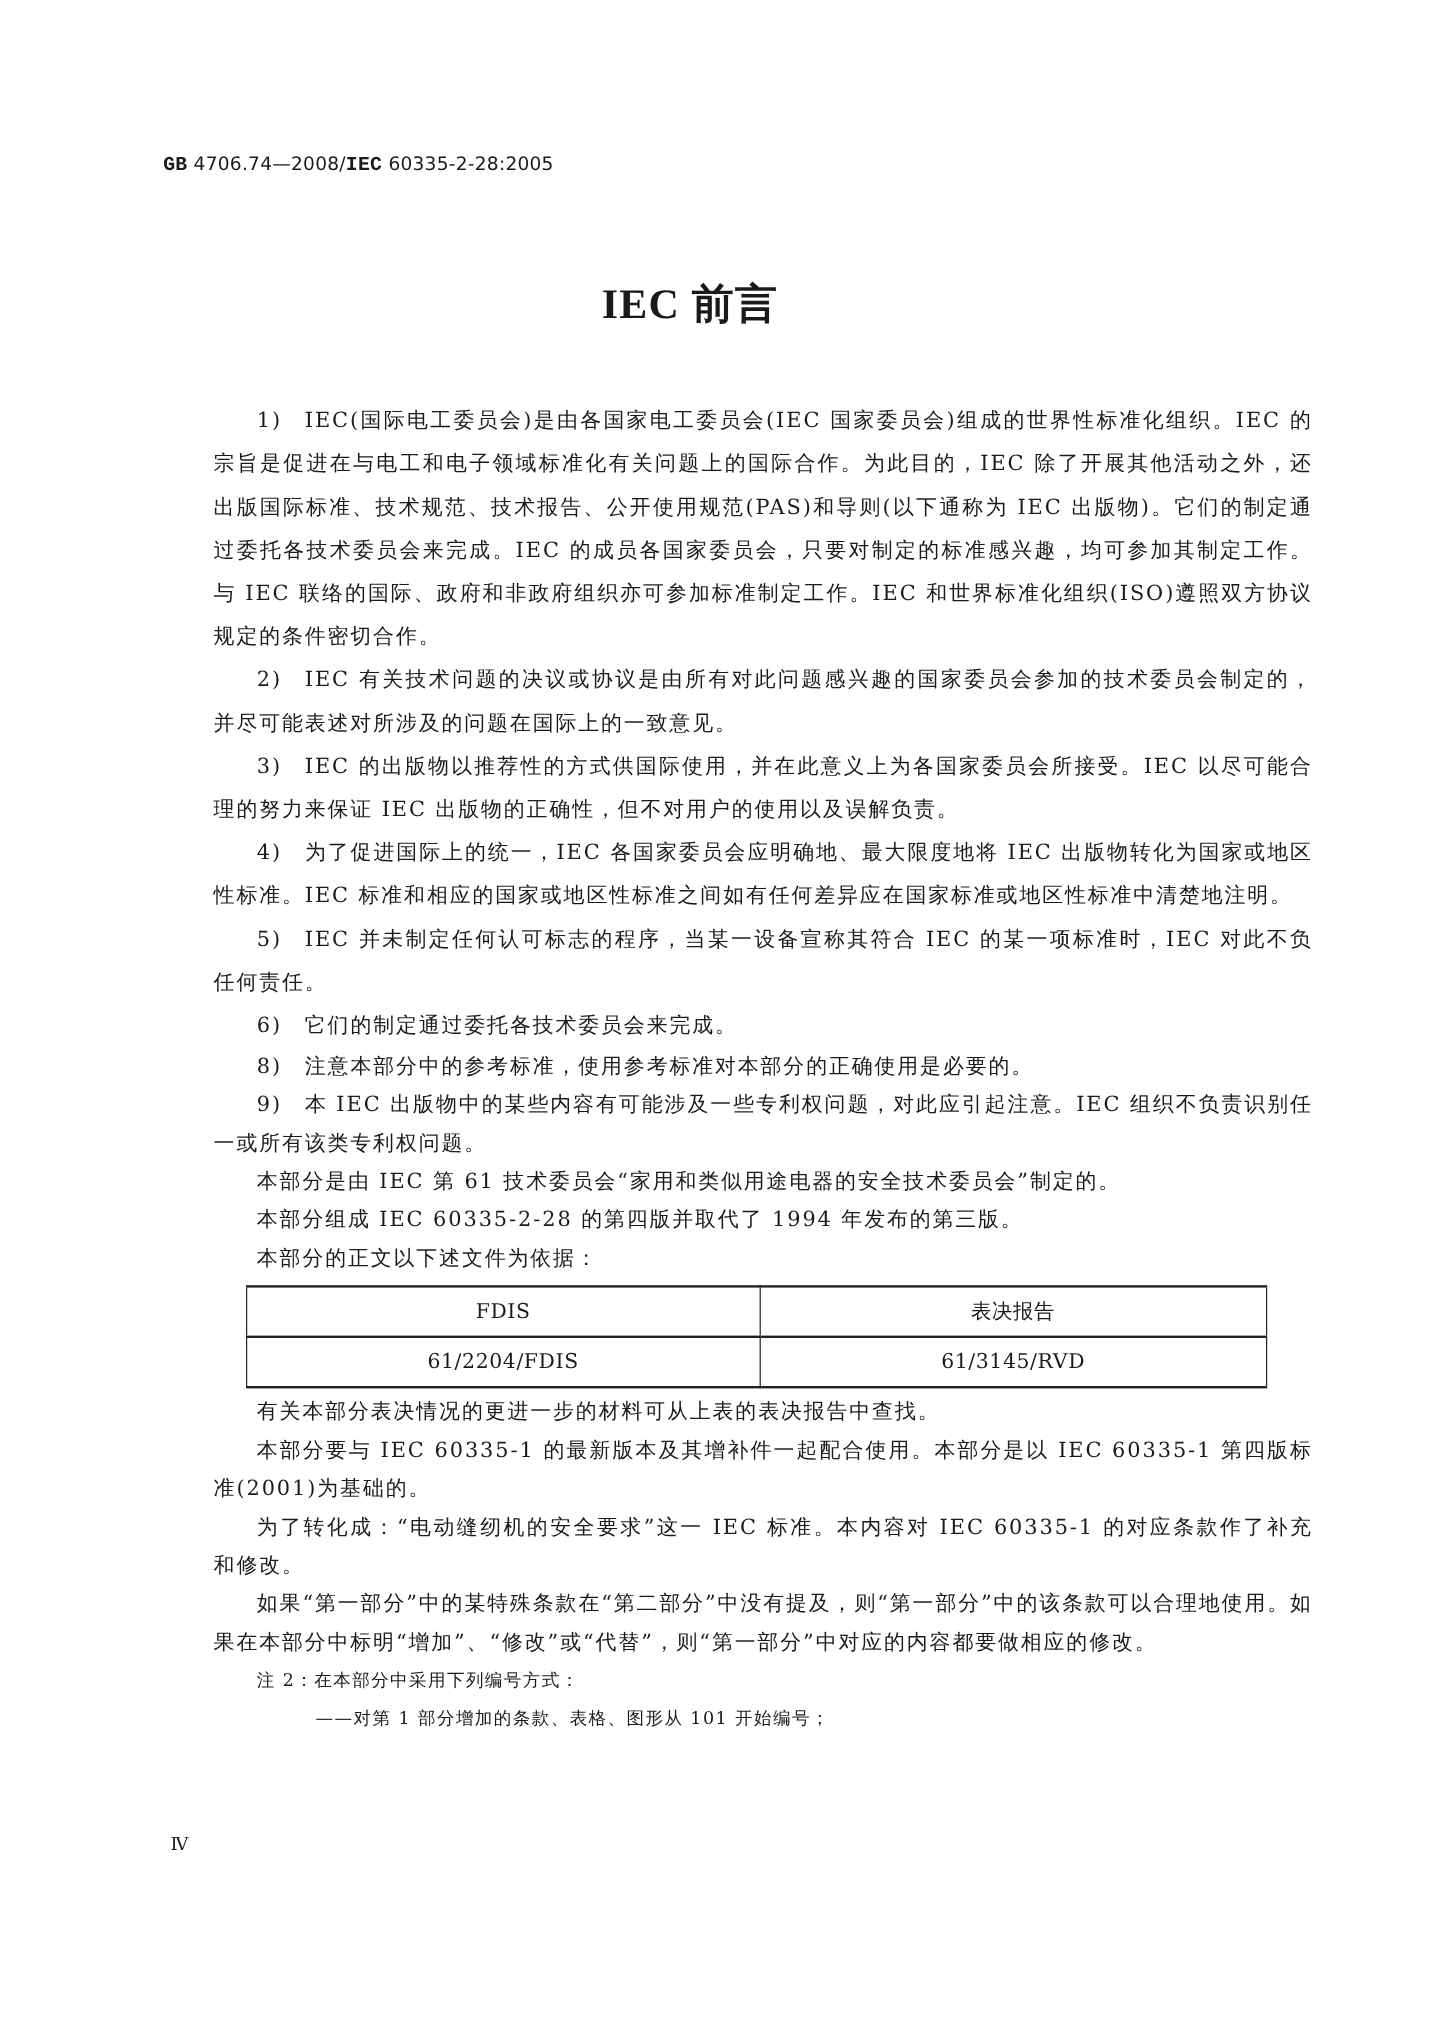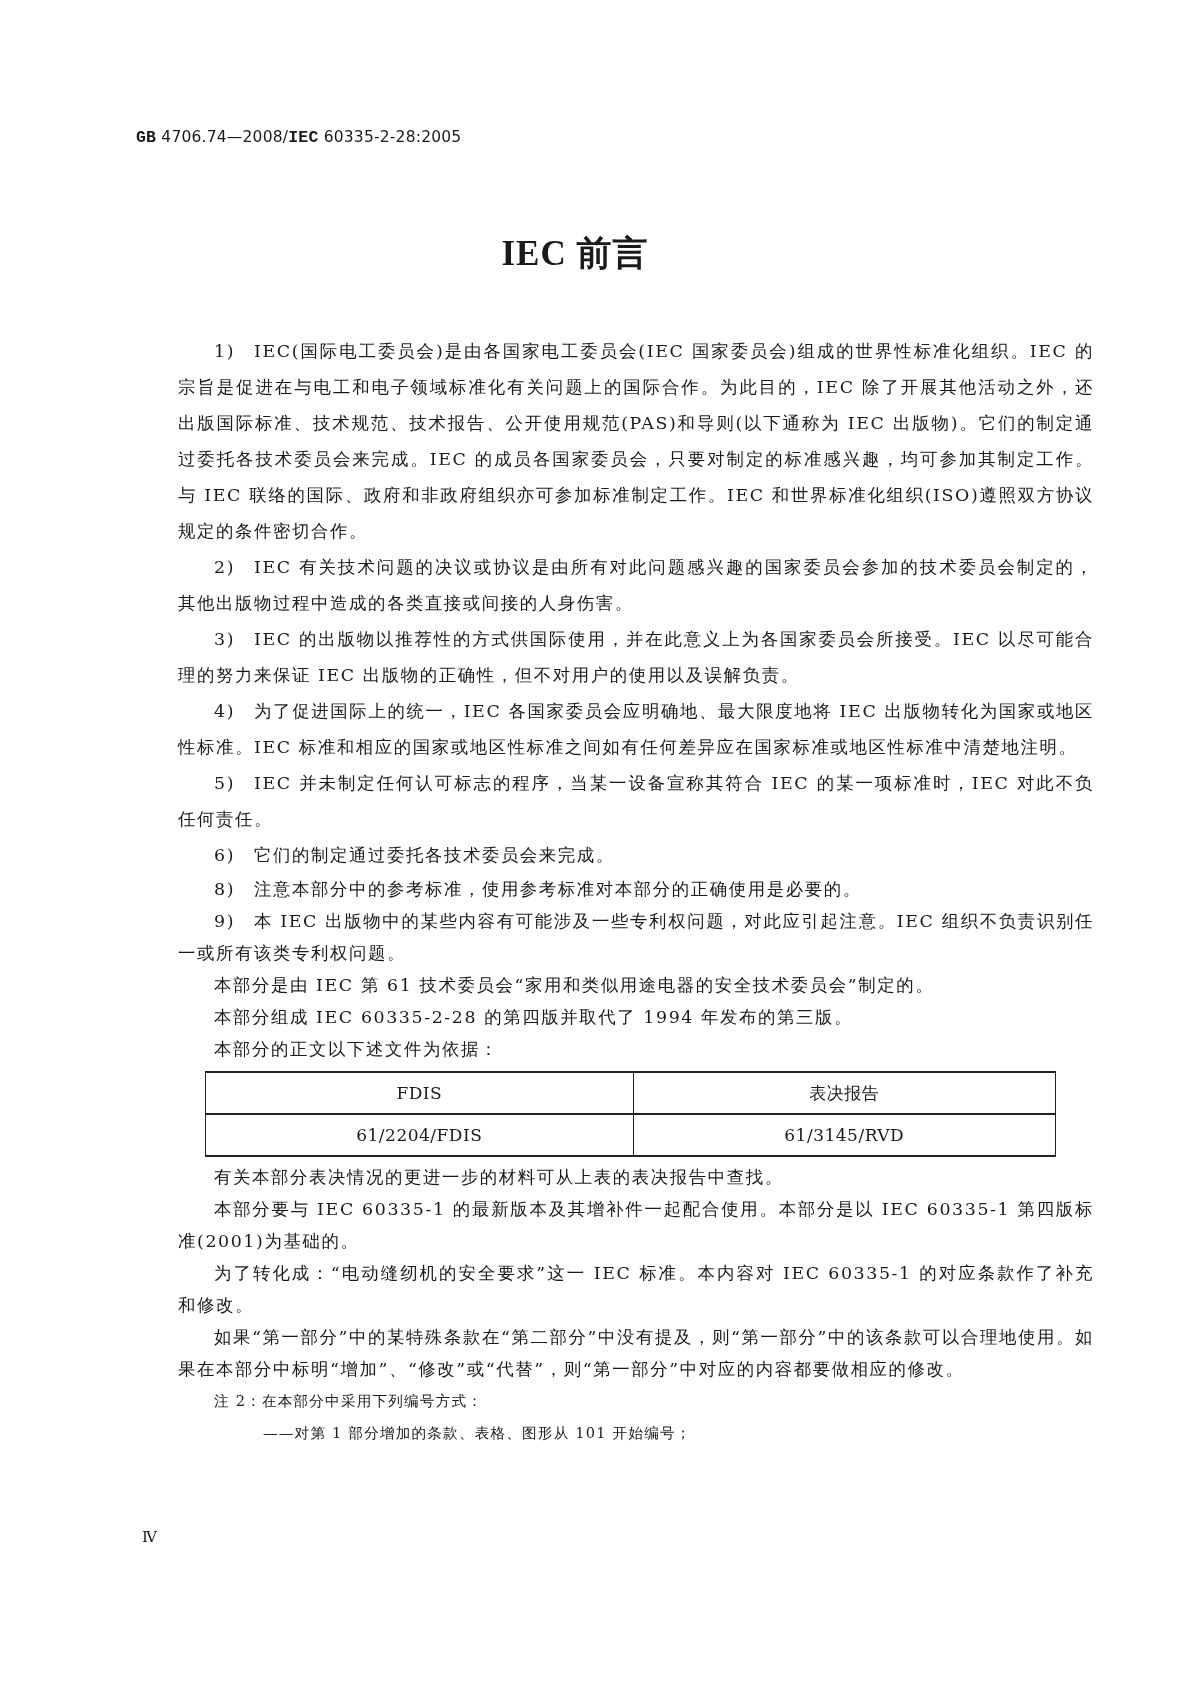--- a/index.html
+++ b/index.html
@@ -111,21 +111,21 @@
 
   <div class="running-header">
     <b>GB</b><span> 4706.74—2008/</span><b>IEC</b><span> 60335-2-28:2005</span>
   </div>
 
   <div class="title">IEC 前言</div>
 
   <div class="body">
 
     <p class="p"><span class="num">1)</span><span>IEC(国际电工委员会)是由各国家电工委员会(IEC 国家委员会)组成的世界性标准化组织。IEC 的宗旨是促进在与电工和电子领域标准化有关问题上的国际合作。为此目的，IEC 除了开展其他活动之外，还出版国际标准、技术规范、技术报告、公开使用规范(PAS)和导则(以下通称为 IEC 出版物)。它们的制定通过委托各技术委员会来完成。IEC 的成员各国家委员会，只要对制定的标准感兴趣，均可参加其制定工作。与 IEC 联络的国际、政府和非政府组织亦可参加标准制定工作。IEC 和世界标准化组织(ISO)遵照双方协议规定的条件密切合作。</span></p>
-    <p class="p"><span class="num">2)</span><span>IEC 有关技术问题的决议或协议是由所有对此问题感兴趣的国家委员会参加的技术委员会制定的，其他出版物过程中造成的各类直接或间接的人身伤害。</span></p>
+    <p class="p"><span class="num">2)</span><span>IEC 有关技术问题的决议或协议是由所有对此问题感兴趣的国家委员会参加的技术委员会制定的，并尽可能表述对所涉及的问题在国际上的一致意见。</span></p>
     <p class="p"><span class="num">3)</span><span>IEC 的出版物以推荐性的方式供国际使用，并在此意义上为各国家委员会所接受。IEC 以尽可能合理的努力来保证 IEC 出版物的正确性，但不对用户的使用以及误解负责。</span></p>
     <p class="p"><span class="num">4)</span><span>为了促进国际上的统一，IEC 各国家委员会应明确地、最大限度地将 IEC 出版物转化为国家或地区性标准。IEC 标准和相应的国家或地区性标准之间如有任何差异应在国家标准或地区性标准中清楚地注明。</span></p>
     <p class="p"><span class="num">5)</span><span>IEC 并未制定任何认可标志的程序，当某一设备宣称其符合 IEC 的某一项标准时，IEC 对此不负任何责任。</span></p>
     <p class="p"><span class="num">6)</span><span>它们的制定通过委托各技术委员会来完成。</span></p>
     <p class="p tight"><span class="num">8)</span><span>注意本部分中的参考标准，使用参考标准对本部分的正确使用是必要的。</span></p>
     <p class="p tight"><span class="num">9)</span><span>本 IEC 出版物中的某些内容有可能涉及一些专利权问题，对此应引起注意。IEC 组织不负责识别任一或所有该类专利权问题。</span></p>
 
     <p class="p tight">本部分是由 IEC 第 61 技术委员会“家用和类似用途电器的安全技术委员会”制定的。</p>
     <p class="p tight">本部分组成 IEC 60335-2-28 的第四版并取代了 1994 年发布的第三版。</p>
     <p class="p tight">本部分的正文以下述文件为依据：</p>

